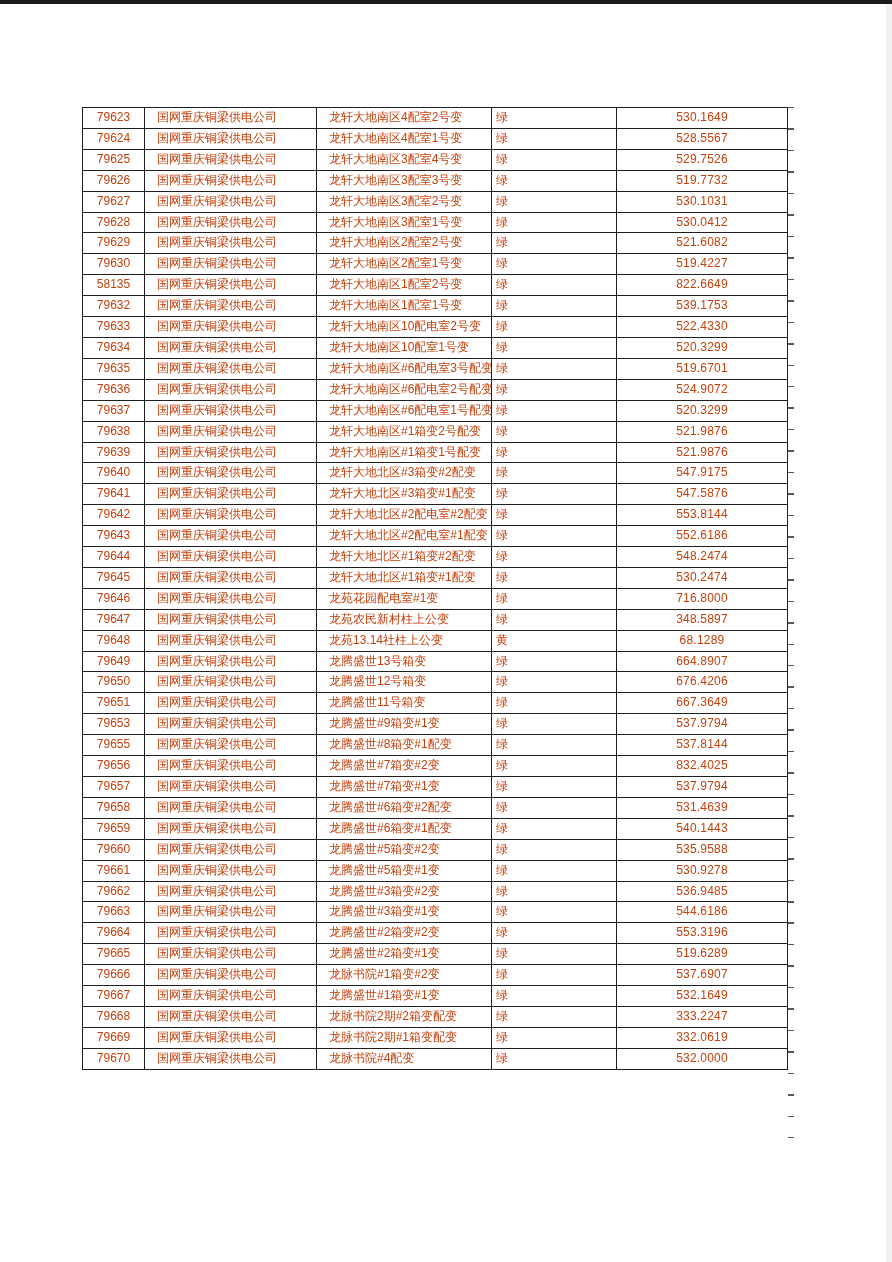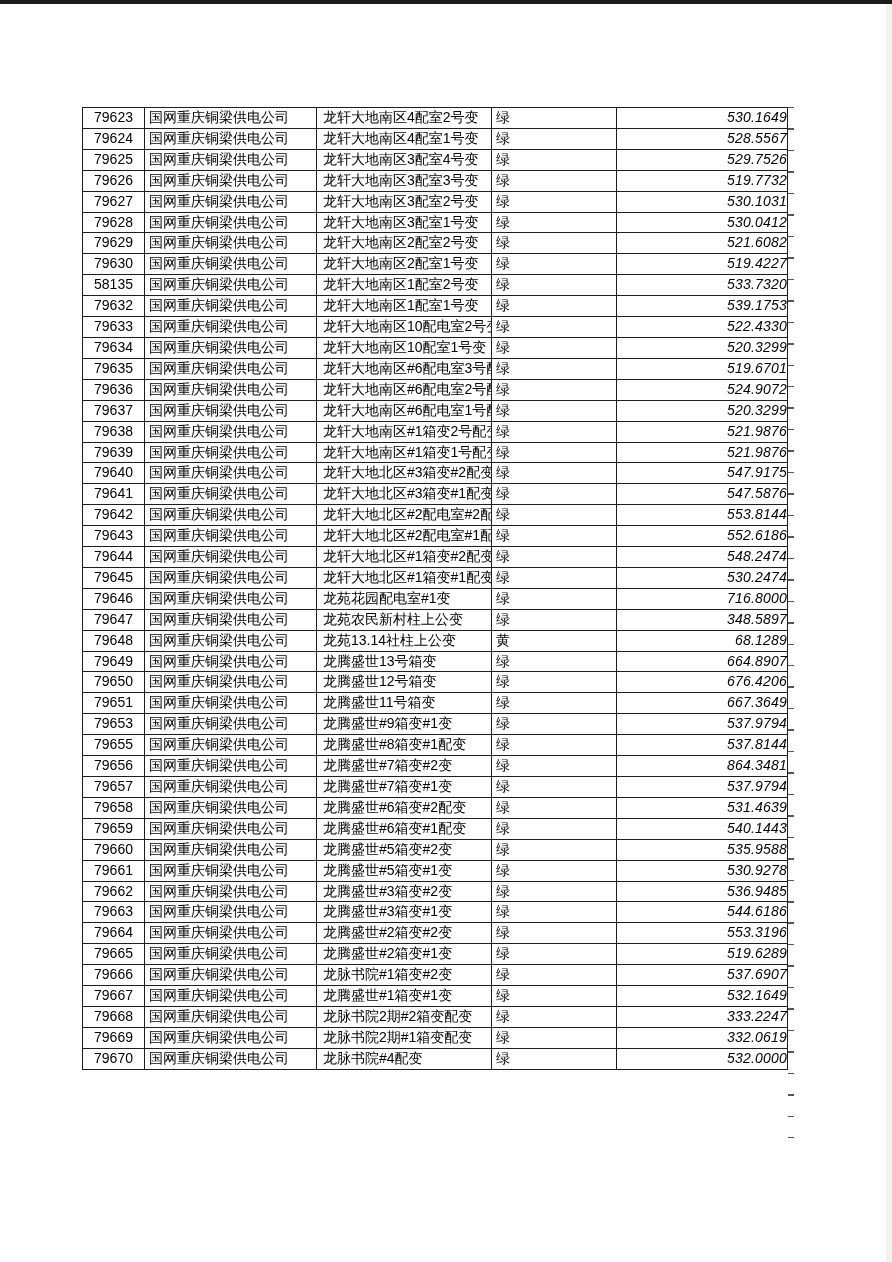--- a/index.html
+++ b/index.html
@@ -31,37 +31,37 @@
     height: 1258px;
     background: #f1f1f1;
   }
   .sheet-table {
     position: absolute;
     left: 82px;
     top: 107px;
     width: 706px;
     border-collapse: collapse;
     table-layout: fixed;
-    color: #000000;
-    font-size: 14px;
+    color: #c2410c;
+    font-size: 12px;
   }
   .sheet-table td {
     border: 1.6px solid #1e1e1e;
     height: 19.9px; 
     padding: 0;
     white-space: nowrap;
     overflow: hidden;
     line-height: 19.9px;
     vertical-align: middle;
   }
   .sheet-table td.c-id     { text-align: center; }
-  .sheet-table td.c-company{ text-align: left; padding-left: 4px; }
-  .sheet-table td.c-station{ text-align: left; padding-left: 6px; }
+  .sheet-table td.c-company{ text-align: left; padding-left: 12px; }
+  .sheet-table td.c-station{ text-align: left; padding-left: 12px; }
   .sheet-table td.c-status { text-align: left; padding-left: 4px; }
-  .sheet-table td.c-value  { text-align: right; letter-spacing: 0.2px; font-style: italic; }
+  .sheet-table td.c-value  { text-align: center; letter-spacing: 0.2px; }
   
   .row-ticks {
     position: absolute;
     left: 788px;
     top: 107px;
     width: 6px;
     height: 1031px;
     background: repeating-linear-gradient(
       to bottom,
       #2c2c2c 0px, #2c2c2c 1.5px,
@@ -140,21 +140,21 @@
       <td class="c-company">国网重庆铜梁供电公司</td>
       <td class="c-station">龙轩大地南区2配室1号变</td>
       <td class="c-status">绿</td>
       <td class="c-value">519.4227</td>
     </tr>
         <tr>
       <td class="c-id">58135</td>
       <td class="c-company">国网重庆铜梁供电公司</td>
       <td class="c-station">龙轩大地南区1配室2号变</td>
       <td class="c-status">绿</td>
-      <td class="c-value">533.7320</td>
+      <td class="c-value">822.6649</td>
     </tr>
         <tr>
       <td class="c-id">79632</td>
       <td class="c-company">国网重庆铜梁供电公司</td>
       <td class="c-station">龙轩大地南区1配室1号变</td>
       <td class="c-status">绿</td>
       <td class="c-value">539.1753</td>
     </tr>
         <tr>
       <td class="c-id">79633</td>
@@ -301,21 +301,21 @@
       <td class="c-company">国网重庆铜梁供电公司</td>
       <td class="c-station">龙腾盛世#8箱变#1配变</td>
       <td class="c-status">绿</td>
       <td class="c-value">537.8144</td>
     </tr>
         <tr>
       <td class="c-id">79656</td>
       <td class="c-company">国网重庆铜梁供电公司</td>
       <td class="c-station">龙腾盛世#7箱变#2变</td>
       <td class="c-status">绿</td>
-      <td class="c-value">864.3481</td>
+      <td class="c-value">832.4025</td>
     </tr>
         <tr>
       <td class="c-id">79657</td>
       <td class="c-company">国网重庆铜梁供电公司</td>
       <td class="c-station">龙腾盛世#7箱变#1变</td>
       <td class="c-status">绿</td>
       <td class="c-value">537.9794</td>
     </tr>
         <tr>
       <td class="c-id">79658</td>

